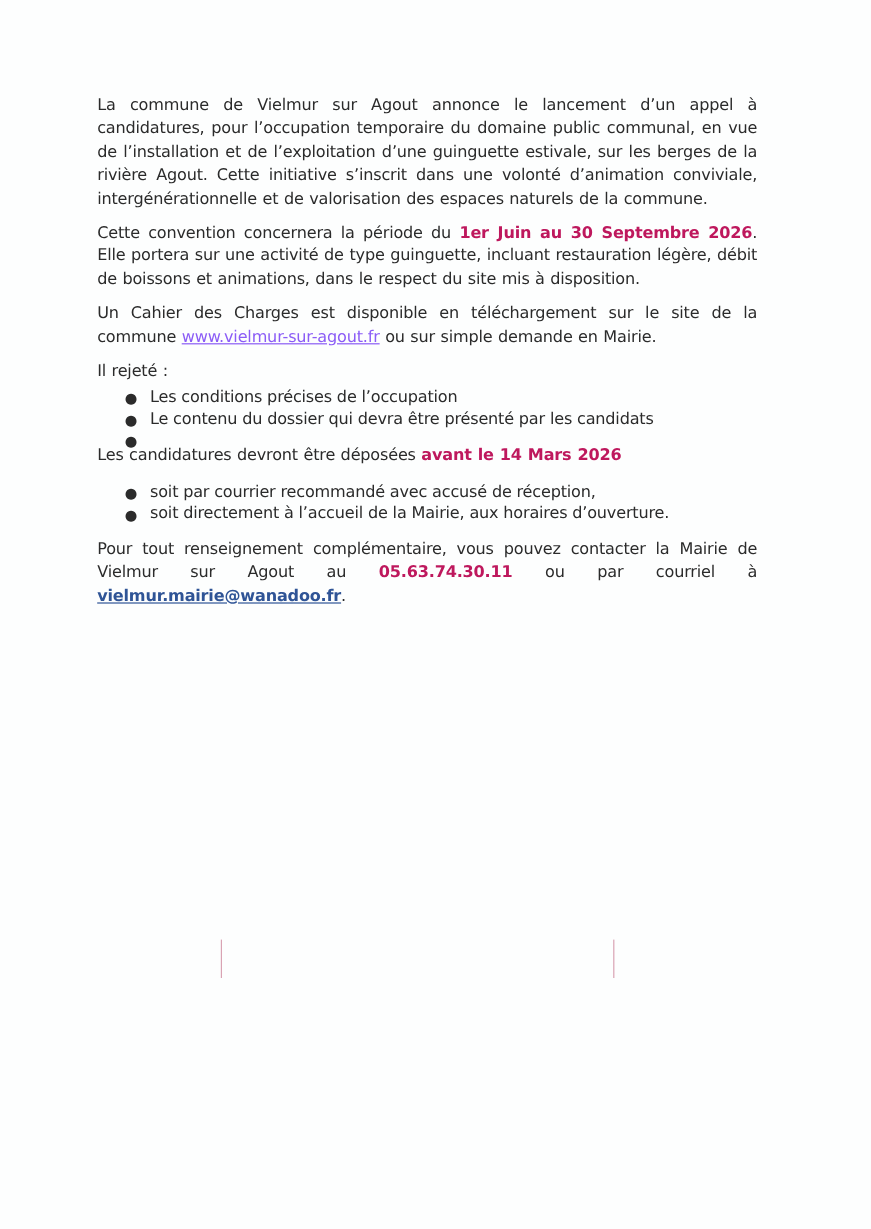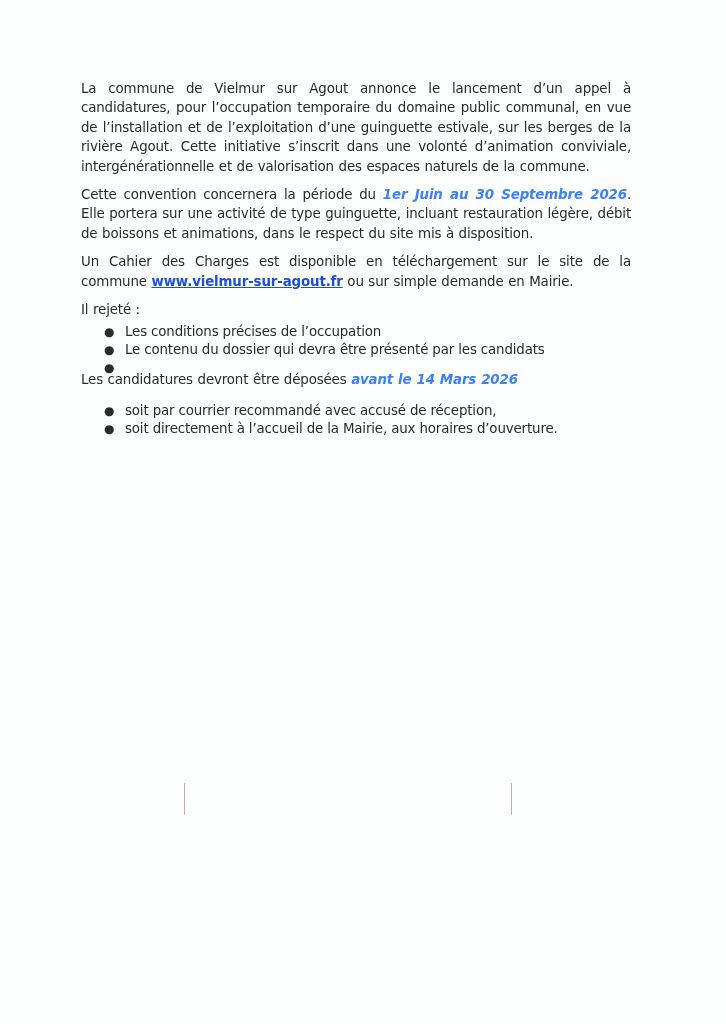--- a/index.html
+++ b/index.html
@@ -29,25 +29,24 @@
       margin: 0 0 9px 0;
       text-align: justify;
       word-spacing: 0.5px;
     }
     p.left { text-align: left; }
     .heading {
       font-weight: bold;
       color: #1f1f1f;
       letter-spacing: -0.2px;
     }
-    b { font-weight: bold; color: #3b82f6; font-style: italic; }
+    b { font-weight: bold; color: #be185d; }
     a.link {
-      color: #1d4ed8;
+      color: #8b5cf6;
       text-decoration: underline;
-      font-weight: bold;
     }
     a.link-bold {
       color: #2f5496;
       text-decoration: underline;
       font-weight: bold;
     }
     ul {
       margin: 2px 0 11px 0;
       padding: 0;
       list-style: none;
@@ -98,17 +97,18 @@
   </ul>
 
   <p class="left" style="margin-bottom:12px;"><span>Les candidatures devront être déposées </span><b>avant le 14 Mars 2026</b></p>
 
   <ul>
     <li><span class="bullet">●</span><span>soit par courrier recommandé avec accusé de réception,</span></li>
     <li><span class="bullet">●</span><span>soit directement à l’accueil de la Mairie, aux horaires d’ouverture.</span></li>
   </ul>
 
 
+  <p class="last-para"><span>Pour tout renseignement complémentaire, vous pouvez contacter la Mairie de Vielmur sur Agout au </span><b>05.63.74.30.11</b><span> ou par courriel à </span><a class="link-bold">vielmur.mairie@wanadoo.fr</a><span>.</span></p>
 
 </div>
 
 <div class="mark mark-left"></div>
 <div class="mark mark-right"></div>
 
 </body></html>

